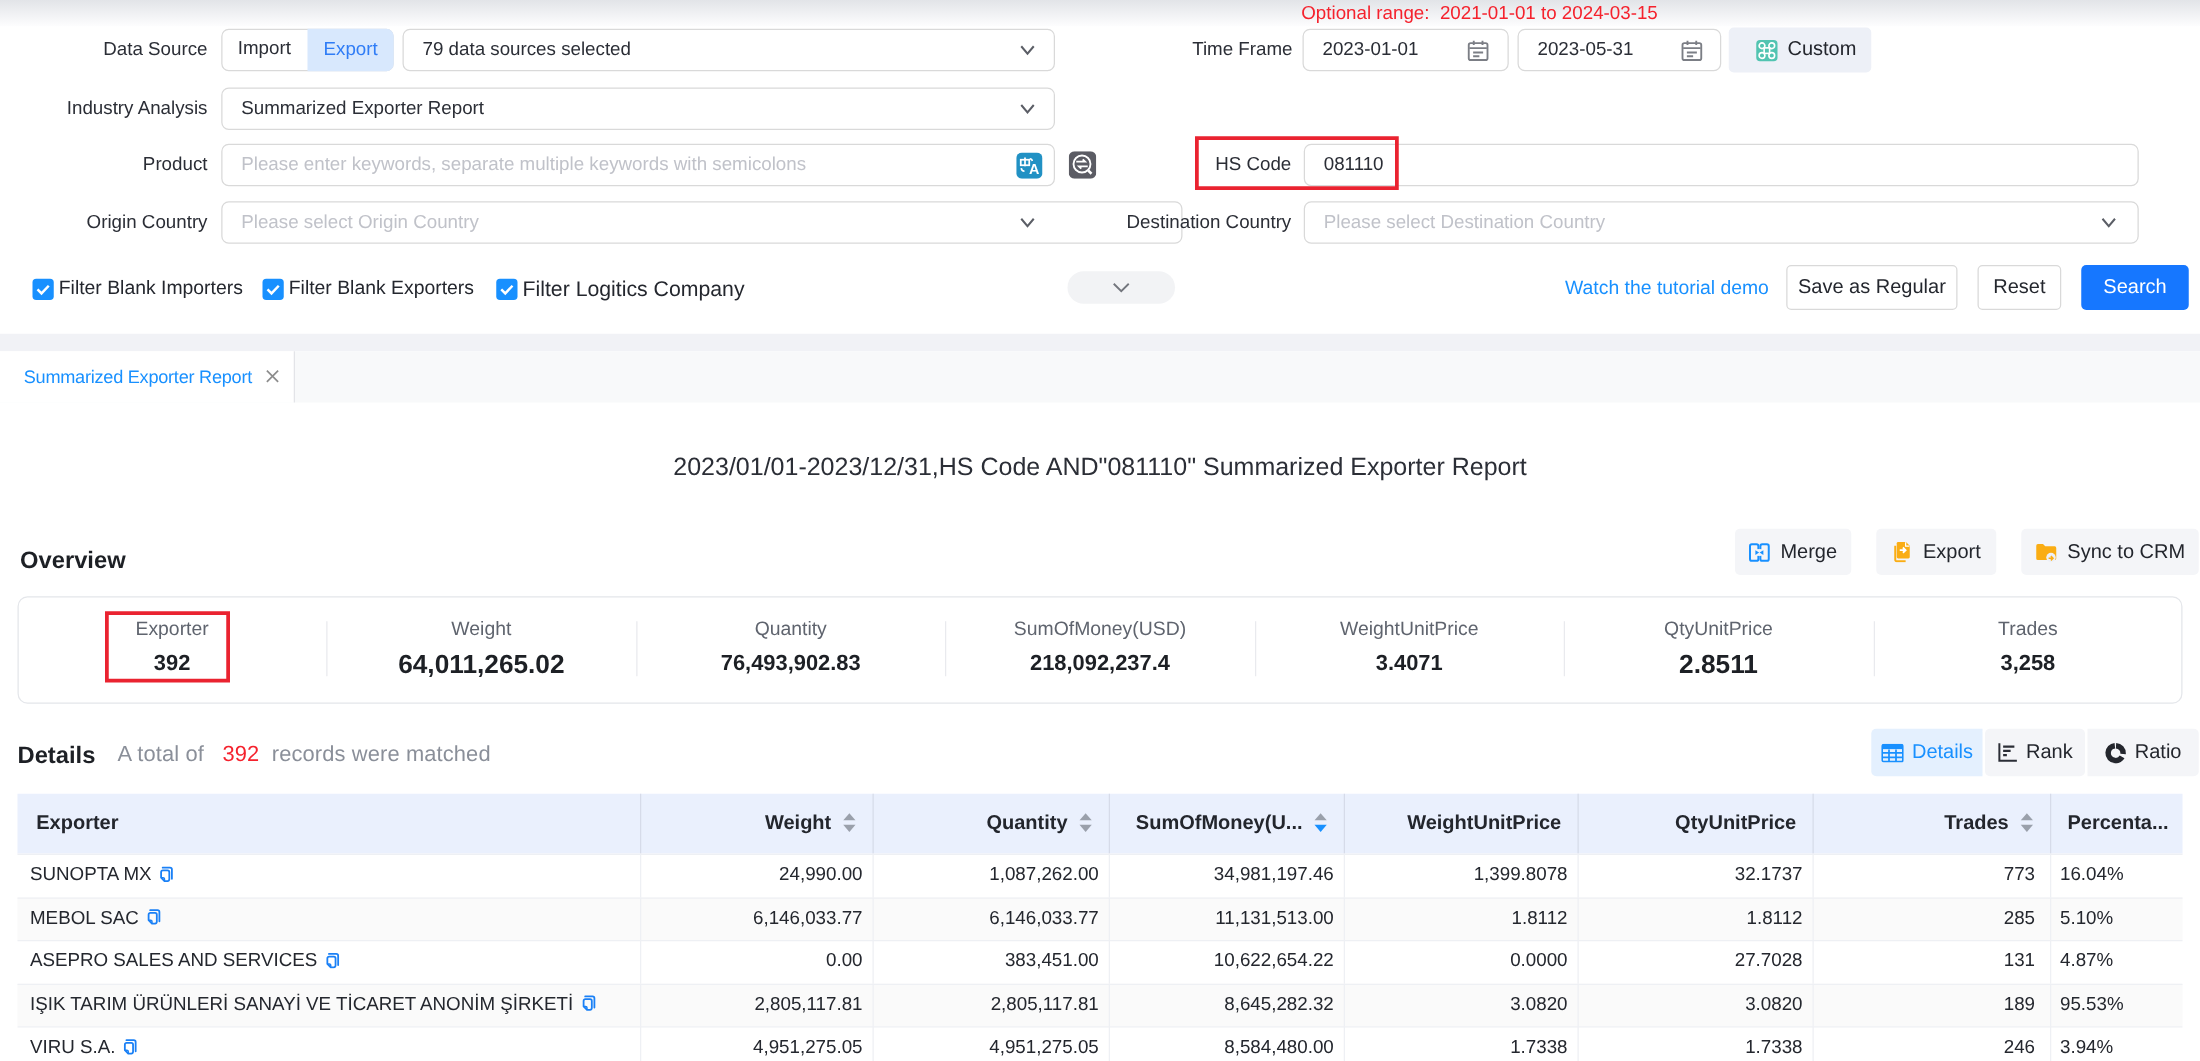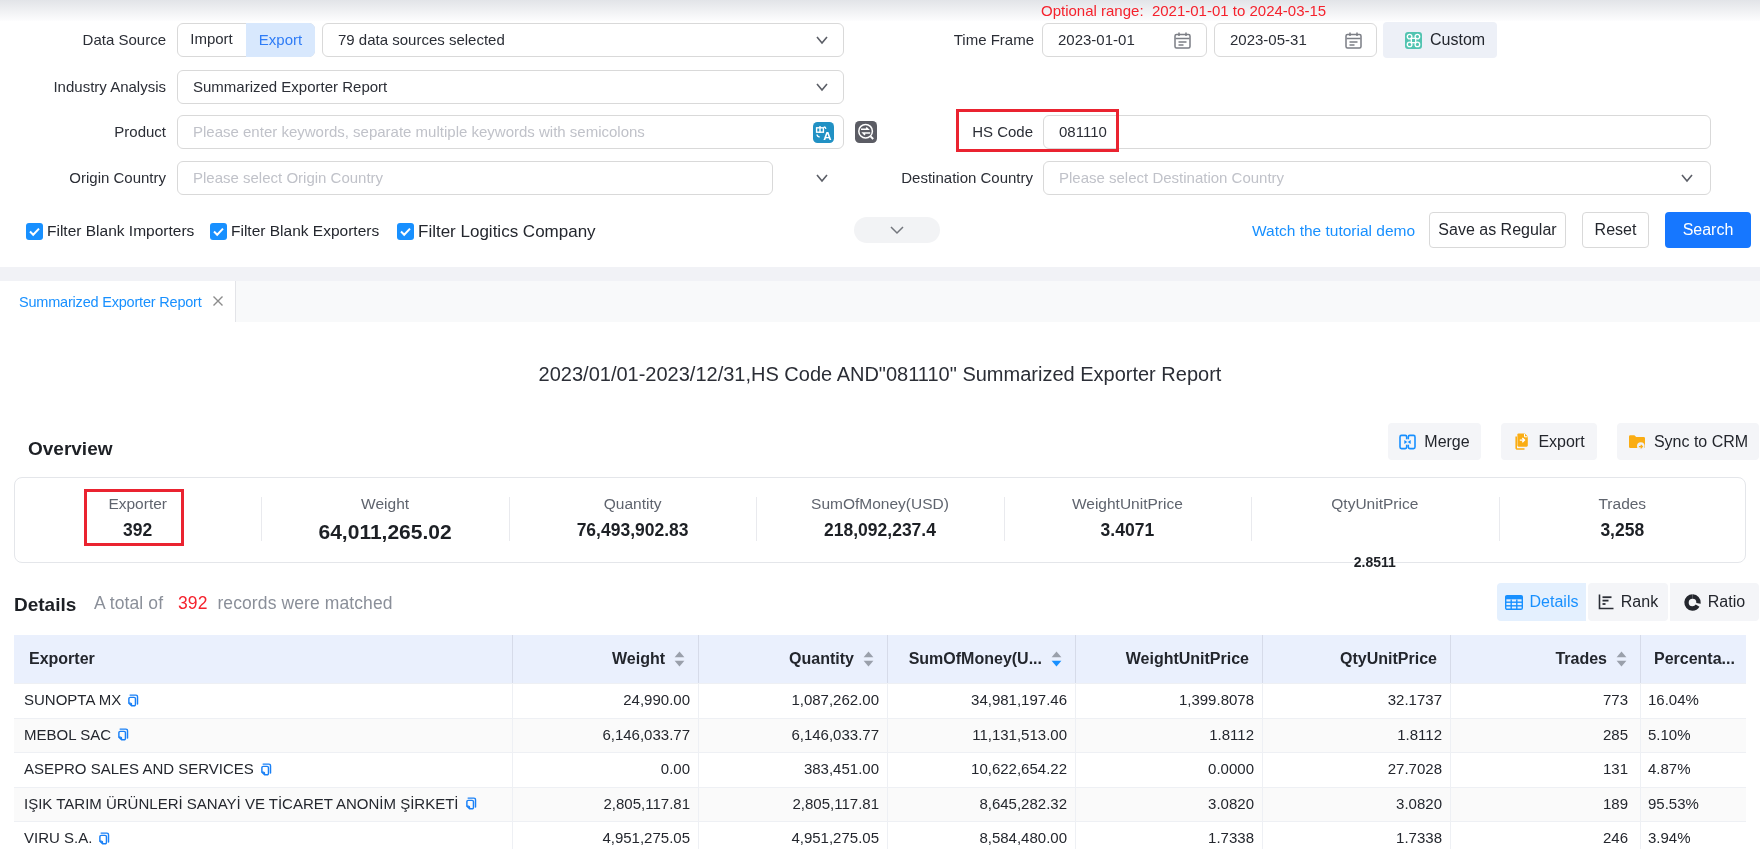--- a/index.html
+++ b/index.html
@@ -88,21 +88,21 @@
       <circle cx="10.6" cy="10.2" r="6.8" fill="none" stroke="#fff" stroke-width="1.5"></circle>
       <line x1="15.6" y1="15.4" x2="18.2" y2="18" stroke="#fff" stroke-width="2"></line>
       <path d="M6 8.3 L13 8.3 L11.2 6.5 M15.2 12.1 L8.2 12.1 L10 13.9" fill="none" stroke="#fff" stroke-width="1.5"></path>
     </svg>
 
 <div class="abs" style="left:956px;top:109px;width:163px;height:43px;border:3px solid #ea2330;z-index:6;"></div>
 <div class="lbl" style="left:860px;top:115px;width:173px;">HS Code</div>
 <div class="inp" style="left:1043px;top:115px;width:668px;">081110</div>
 
 <div class="lbl" style="left:0;top:161px;width:166px;">Origin Country</div>
-<div class="inp ph" style="left:177px;top:161px;width:596px;">Please select Origin Country</div>
+<div class="inp ph" style="left:177px;top:161px;width:769px;">Please select Origin Country</div>
 <div class="chev" style="left:815px;top:171px;">
       <svg width="14" height="14" viewBox="0 0 14 14">
         <polyline points="2,4 7,10 12,4" fill="none" stroke="#5b5e66" stroke-width="1.6"></polyline>
       </svg>
     </div>
 <div class="lbl" style="left:860px;top:161px;width:173px;">Destination Country</div>
 <div class="inp ph" style="left:1043px;top:161px;width:668px;">Please select Destination Country</div>
 <div class="chev" style="left:1680px;top:171px;">
       <svg width="14" height="14" viewBox="0 0 14 14">
         <polyline points="2,4 7,10 12,4" fill="none" stroke="#5b5e66" stroke-width="1.6"></polyline>
@@ -144,21 +144,21 @@
 <div class="abs" style="left:0;top:281px;width:236px;height:41px;background:#fff;border-right:1px solid #e3e4e8;"></div>
 <div class="abs" style="left:19px;top:294px;font-size:14.5px;letter-spacing:-0.2px;color:#1890ff;">Summarized Exporter Report</div>
 <div class="abs" style="left:211px;top:294px;">
       <svg width="14" height="14" viewBox="0 0 14 14">
         <path d="M2.5 2.5 L11.5 11.5 M11.5 2.5 L2.5 11.5" stroke="#8c8c8c" stroke-width="1.4"></path>
       </svg>
     </div>
 
 <div class="abs" style="left:0;top:363px;width:1760px;text-align:center;font-size:20px;color:#2b2e36;">2023/01/01-2023/12/31,HS Code AND"081110" Summarized Exporter Report</div>
 
-<div class="abs" style="left:28px;top:438px;font-size:19px;font-weight:bold;color:#1d2025;">Overview</div>
+<div class="abs" style="left:16px;top:438px;font-size:19px;font-weight:bold;color:#1d2025;">Overview</div>
 
 <div class="btn gbtn" style="left:1388px;top:423px;width:93px;height:37px;"><svg width="17" height="16" viewBox="0 0 17 16" style="margin-right:8px;">
         <rect x="1" y="1.4" width="6.7" height="13.2" rx="1.5" fill="none" stroke="#1890ff" stroke-width="1.6"></rect>
         <rect x="9.3" y="1.4" width="6.7" height="13.2" rx="1.5" fill="none" stroke="#1890ff" stroke-width="1.6"></rect>
         <rect x="6.5" y="5.3" width="2.2" height="5.4" fill="#f4f5f8"></rect>
         <rect x="8.3" y="5.3" width="2.2" height="5.4" fill="#f4f5f8"></rect>
         <polygon points="8.3,8 5.3,6.1 5.3,9.9" fill="#1890ff"></polygon>
         <polygon points="8.7,8 11.7,6.1 11.7,9.9" fill="#1890ff"></polygon>
       </svg>Merge</div>
 <div class="btn gbtn" style="left:1501px;top:423px;width:96px;height:37px;"><svg width="17" height="17" viewBox="0 0 17 17" style="margin-right:8px;">
@@ -178,21 +178,21 @@
 <div class="abs" style="left:14.0px;top:520px;width:247.4px;text-align:center;font-size:17.5px;font-weight:bold;color:#1d2025;">392</div>
 <div class="abs" style="left:261.4px;top:495px;width:247.4px;text-align:center;font-size:15.5px;color:#5f646e;">Weight</div>
 <div class="abs" style="left:261.4px;top:520px;width:247.4px;text-align:center;font-size:21px;font-weight:bold;color:#1d2025;">64,011,265.02</div>
 <div class="abs" style="left:508.9px;top:495px;width:247.4px;text-align:center;font-size:15.5px;color:#5f646e;">Quantity</div>
 <div class="abs" style="left:508.9px;top:520px;width:247.4px;text-align:center;font-size:17.5px;font-weight:bold;color:#1d2025;">76,493,902.83</div>
 <div class="abs" style="left:756.3px;top:495px;width:247.4px;text-align:center;font-size:15.5px;color:#5f646e;">SumOfMoney(USD)</div>
 <div class="abs" style="left:756.3px;top:520px;width:247.4px;text-align:center;font-size:17.5px;font-weight:bold;color:#1d2025;">218,092,237.4</div>
 <div class="abs" style="left:1003.7px;top:495px;width:247.4px;text-align:center;font-size:15.5px;color:#5f646e;">WeightUnitPrice</div>
 <div class="abs" style="left:1003.7px;top:520px;width:247.4px;text-align:center;font-size:17.5px;font-weight:bold;color:#1d2025;">3.4071</div>
 <div class="abs" style="left:1251.1px;top:495px;width:247.4px;text-align:center;font-size:15.5px;color:#5f646e;">QtyUnitPrice</div>
-<div class="abs" style="left:1251.1px;top:520px;width:247.4px;text-align:center;font-size:14px;font-weight:bold;color:#1d2025;margin-top:34px;">2.8511</div>
+<div class="abs" style="left:1251.1px;top:520px;width:247.4px;text-align:center;font-size:21px;font-weight:bold;color:#1d2025;">2.8511</div>
 <div class="abs" style="left:1498.6px;top:495px;width:247.4px;text-align:center;font-size:15.5px;color:#5f646e;">Trades</div>
 <div class="abs" style="left:1498.6px;top:520px;width:247.4px;text-align:center;font-size:17.5px;font-weight:bold;color:#1d2025;">3,258</div>
 <div class="abs" style="left:261.4px;top:497px;width:1px;height:44px;background:#e9eaee;"></div>
 <div class="abs" style="left:508.9px;top:497px;width:1px;height:44px;background:#e9eaee;"></div>
 <div class="abs" style="left:756.3px;top:497px;width:1px;height:44px;background:#e9eaee;"></div>
 <div class="abs" style="left:1003.7px;top:497px;width:1px;height:44px;background:#e9eaee;"></div>
 <div class="abs" style="left:1251.1px;top:497px;width:1px;height:44px;background:#e9eaee;"></div>
 <div class="abs" style="left:1498.6px;top:497px;width:1px;height:44px;background:#e9eaee;"></div>
 <div class="abs" style="left:84px;top:489px;width:100px;height:57px;border:3px solid #ea2330;"></div>
 

